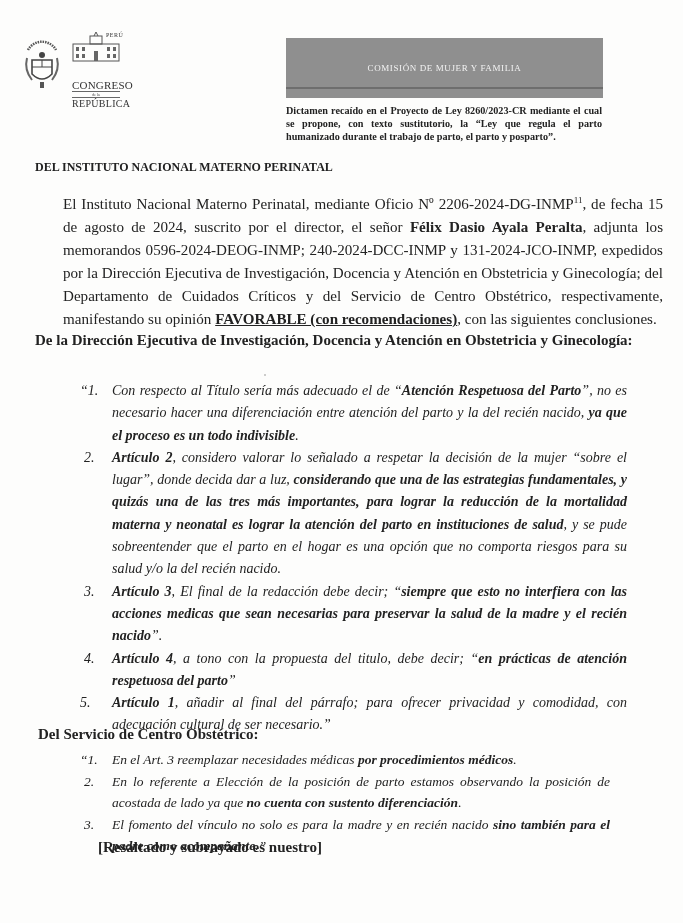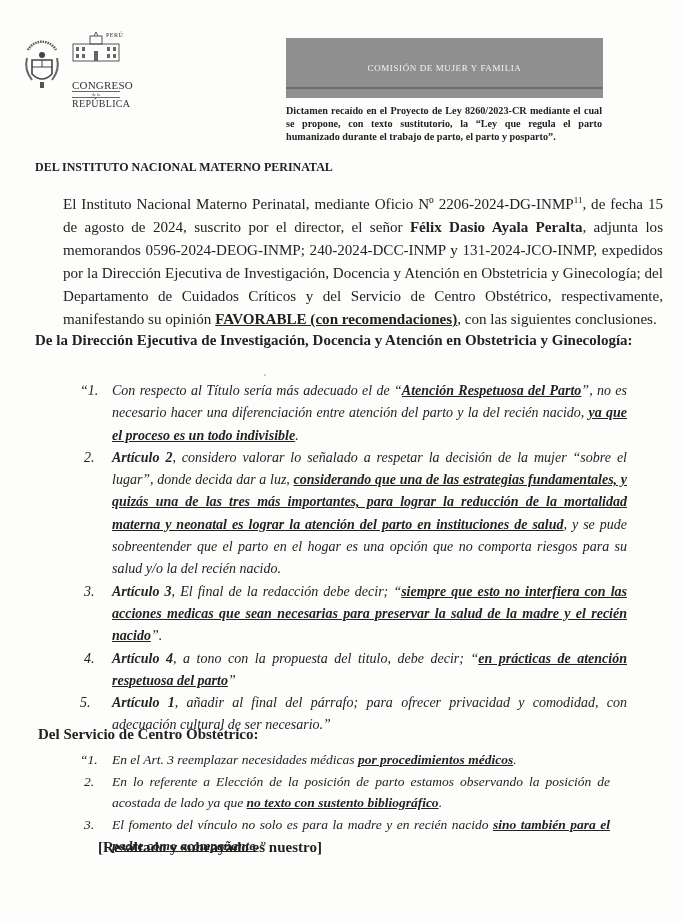--- a/index.html
+++ b/index.html
@@ -24,21 +24,21 @@
   .h1 { position:absolute; left:35px; top:160px; font-size:12px; font-weight:bold; color:#222; }
   .intro { position:absolute; left:35px; top:189px; width:600px; font-size:15.1px; line-height:23px; text-align:justify; color:#222;margin-left:28px; }
   .intro b { font-weight:bold; }
   .intro u { font-weight:bold; }
   .h2 { position:absolute; left:35px; top:330px; width:600px; font-size:15px; line-height:21px; font-weight:bold; color:#222; }
 
   .list { position:absolute; font-style:italic; color:#222; }
   .list1 { left:80px; top:380px; width:547px; font-size:14px; line-height:22.3px; }
   .item { position:relative; padding-left:32px; text-align:justify; }
   .num { position:absolute; left:0; top:0; }
-  .hl { font-weight:bold; text-decoration:underline; }
+  .hl { font-weight:bold; }
 
   .h3 { position:absolute; left:38px; top:726px; font-size:15px; font-weight:bold; color:#222; }
   .list2 { left:80px; top:749px; width:530px; font-size:13.5px; line-height:21.5px; }
   .closing { position:absolute; left:98px; top:839px; font-size:15px; font-weight:bold; color:#222; }
   .dot { position:absolute; left:264px; top:374px; width:2px; height:2px; background:#bbb; border-radius:50%; }
 </style>
 </head>
 <body>
 
 <div class="logo-area">
@@ -115,21 +115,21 @@
 
 <div class="h3">Del Servicio de Centro Obstétrico:</div>
 
 <div class="list list2">
   <div class="item">
     <span class="num">“1.</span>
     <span>En el Art. 3 reemplazar necesidades médicas </span><span class="hl">por procedimientos médicos</span><span>.</span>
   </div>
   <div class="item">
     <span class="num" style="left:4px">2.</span>
-    <span>En lo referente a Elección de la posición de parto estamos observando la posición de acostada de lado ya que </span><span class="hl">no texto con sustento bibliográfico</span><span>.</span>
+    <span>En lo referente a Elección de la posición de parto estamos observando la posición de acostada de lado ya que </span><span class="hl">no cuenta con sustento diferenciación</span><span>.</span>
   </div>
   <div class="item">
     <span class="num" style="left:4px">3.</span>
     <span>El fomento del vínculo no solo es para la madre y en recién nacido </span><span class="hl">sino también para el padre como acompañante</span><span>.”</span>
   </div>
 </div>
 
 <div class="closing">[Resaltado y subrayado es nuestro]</div>
 
 </body></html>

